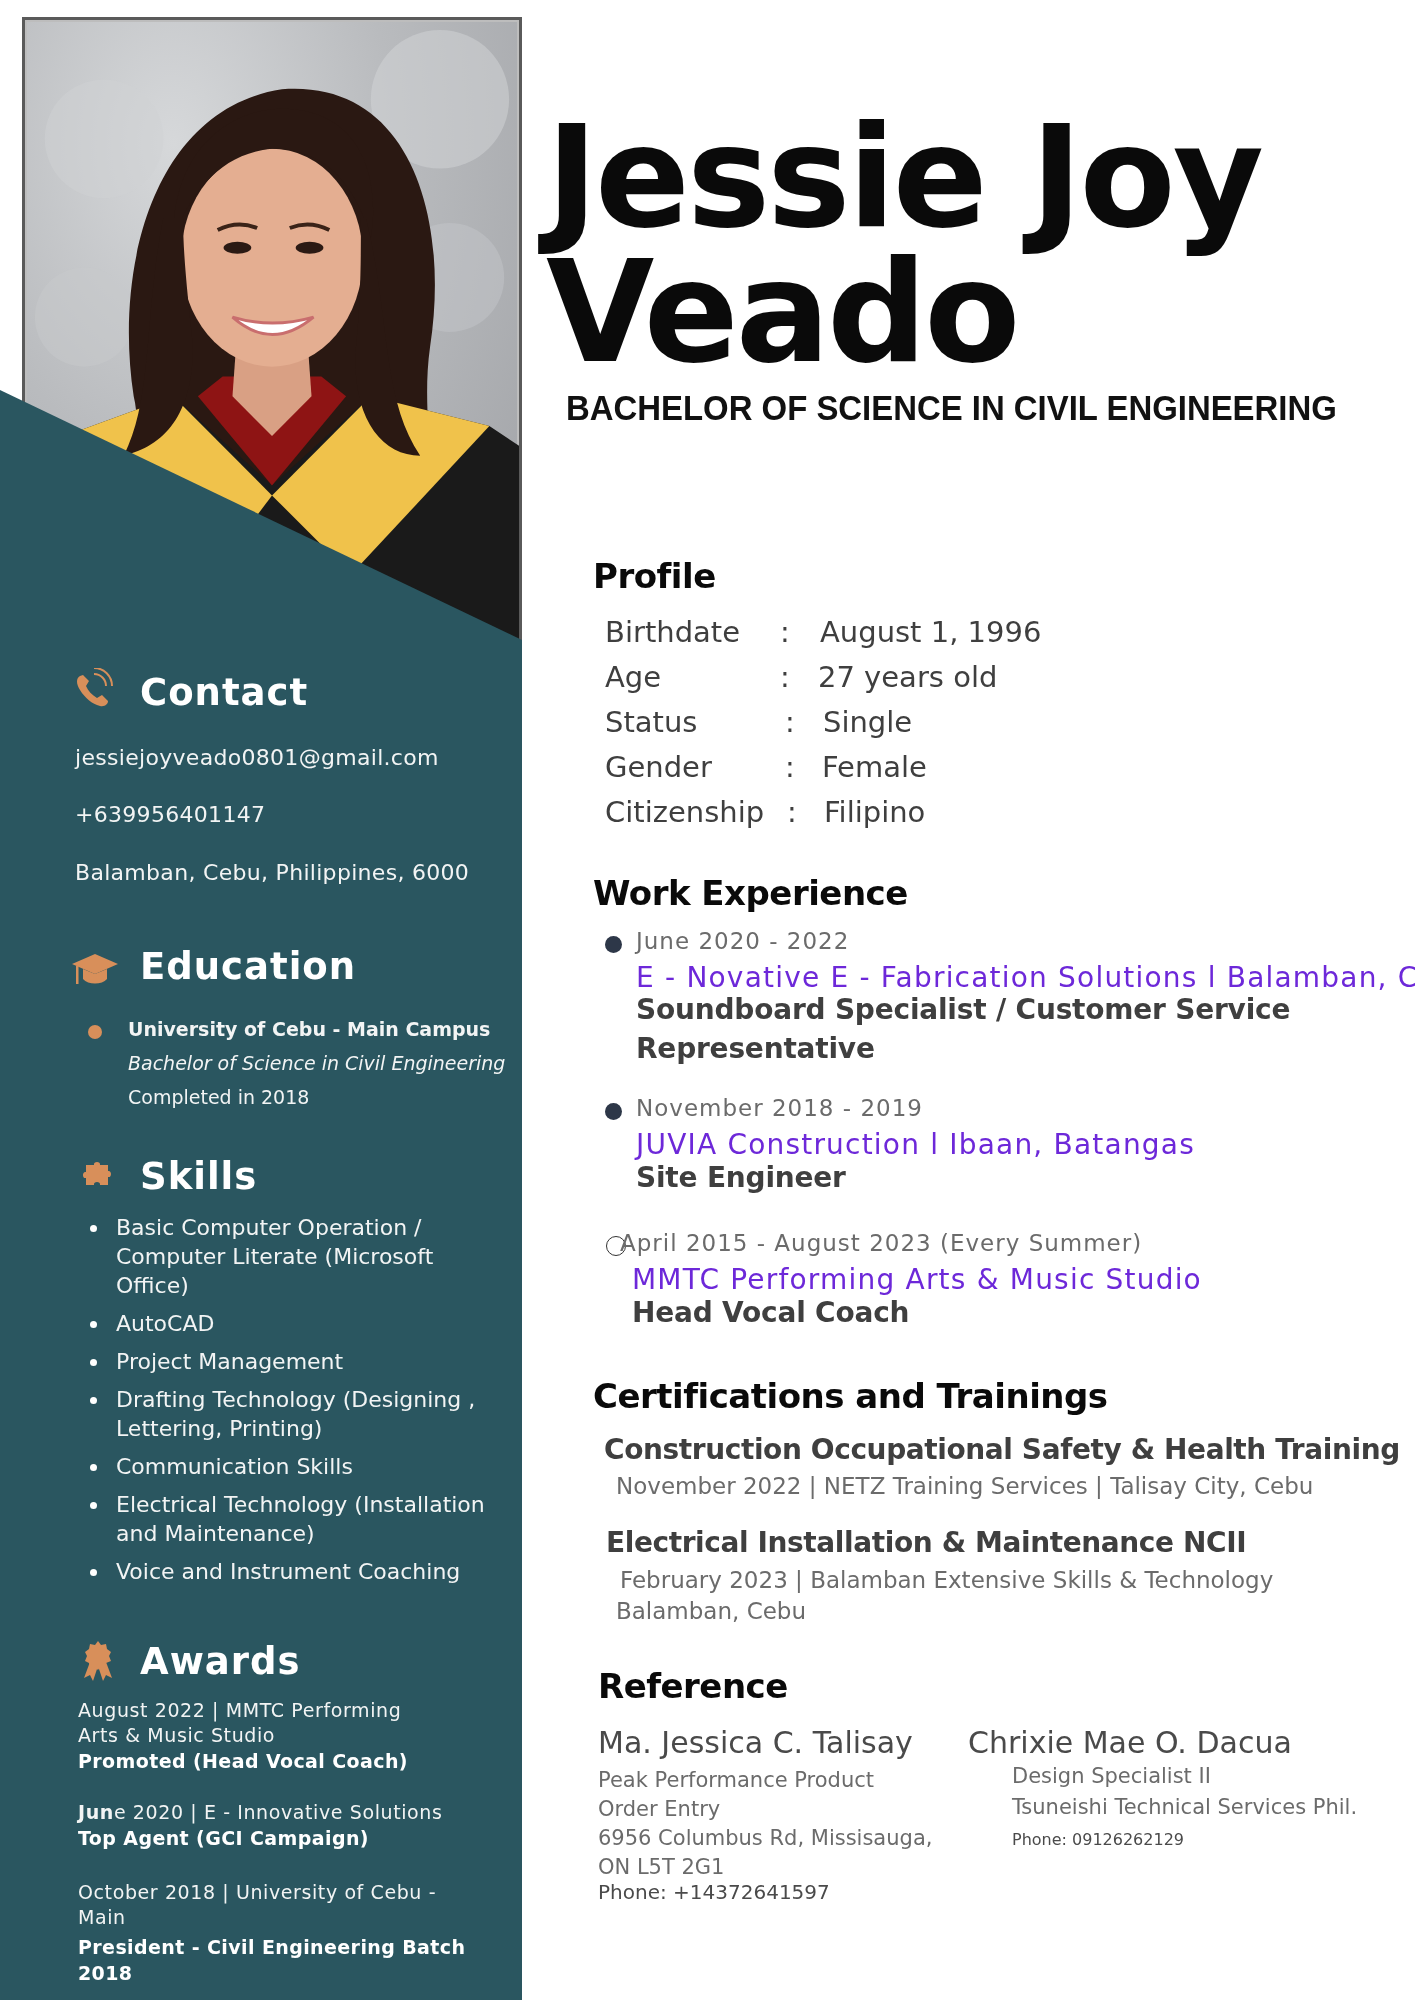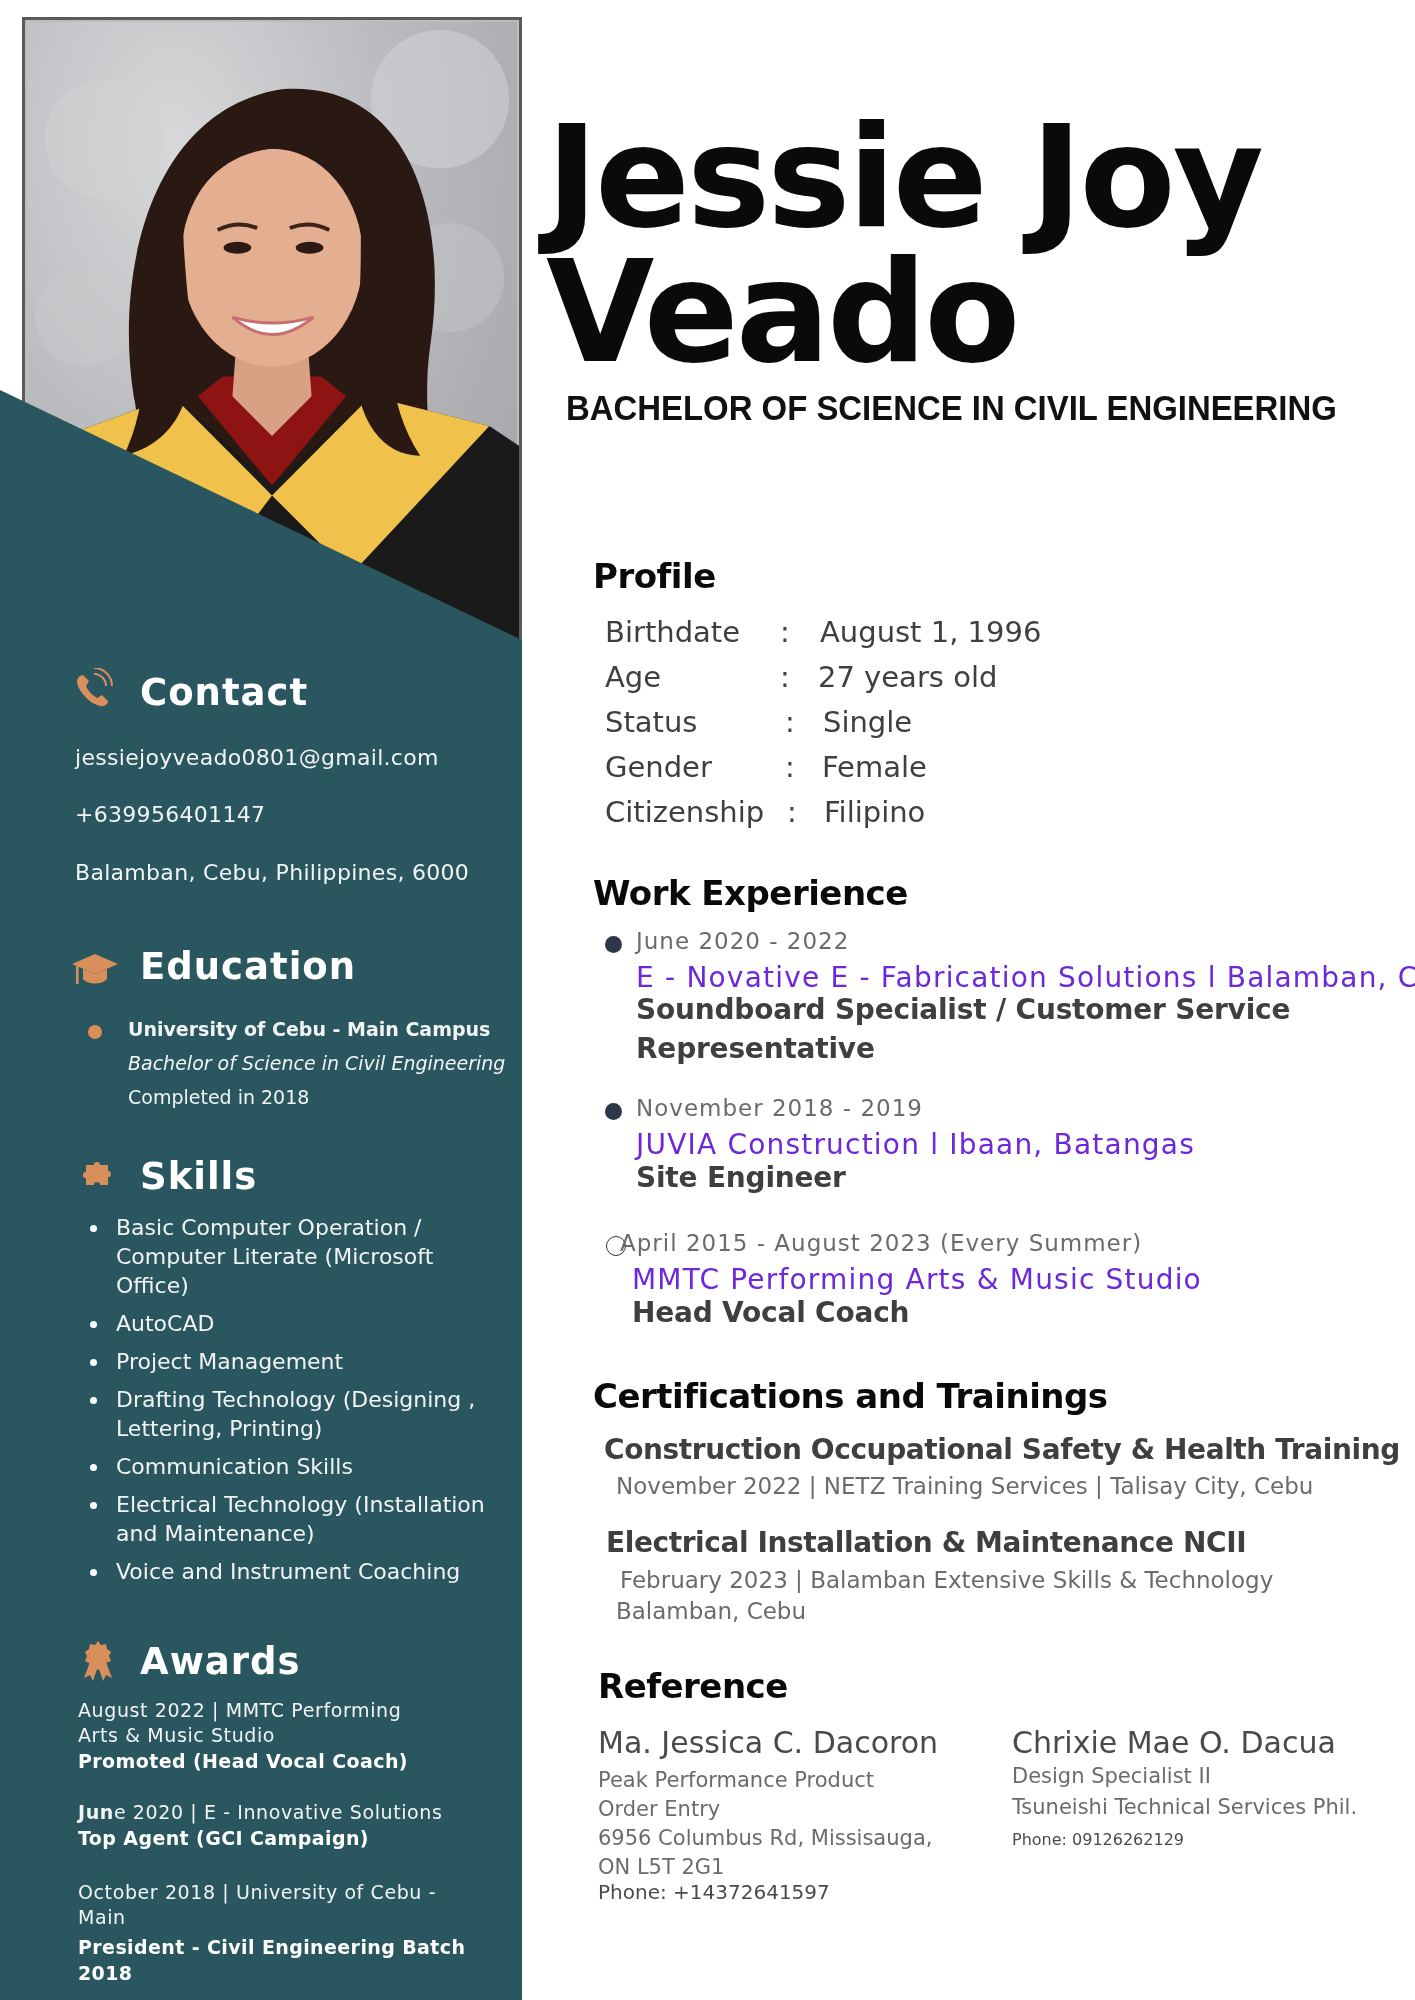--- a/index.html
+++ b/index.html
@@ -232,26 +232,26 @@
 </div>
 <div>
   <div class="cert-title" style="left:606px; top:1526px;">Electrical Installation &amp; Maintenance NCII</div>
   <div class="cert-meta" style="left:620px; top:1564px;">February 2023 | Balamban Extensive Skills &amp; Technology</div>
   <div class="cert-meta" style="left:616px; top:1595px;">Balamban, Cebu</div>
 </div>
 
 <div class="main-heading" style="left:598px; top:1666px;">Reference</div>
 
 <div>
-  <div class="ref-name" style="left:598px; top:1725px;">Ma. Jessica C. Dacoron</div>
+  <div class="ref-name" style="left:598px; top:1725px;">Ma. Jessica C. Talisay</div>
   <div class="ref-line" style="left:598px; top:1766px;">Peak Performance Product</div>
   <div class="ref-line" style="left:598px; top:1795px;">Order Entry</div>
   <div class="ref-line" style="left:598px; top:1824px;">6956 Columbus Rd, Missisauga,</div>
   <div class="ref-line" style="left:598px; top:1853px;">ON L5T 2G1</div>
   <div class="ref-phone" style="left:598px; top:1880px;">Phone: +14372641597</div>
 </div>
 
 <div>
-  <div class="ref-name" style="left:1012px; top:1725px;">Chrixie Mae O. Dacua</div>
+  <div class="ref-name" style="left:968px; top:1725px;">Chrixie Mae O. Dacua</div>
   <div class="ref-line" style="left:1012px; top:1762px;">Design Specialist II</div>
   <div class="ref-line" style="left:1012px; top:1793px;">Tsuneishi Technical Services Phil.</div>
   <div class="ref-phone" style="left:1012px; top:1830px; font-size:16px;">Phone: 09126262129</div>
 </div>
 
 </body></html>

